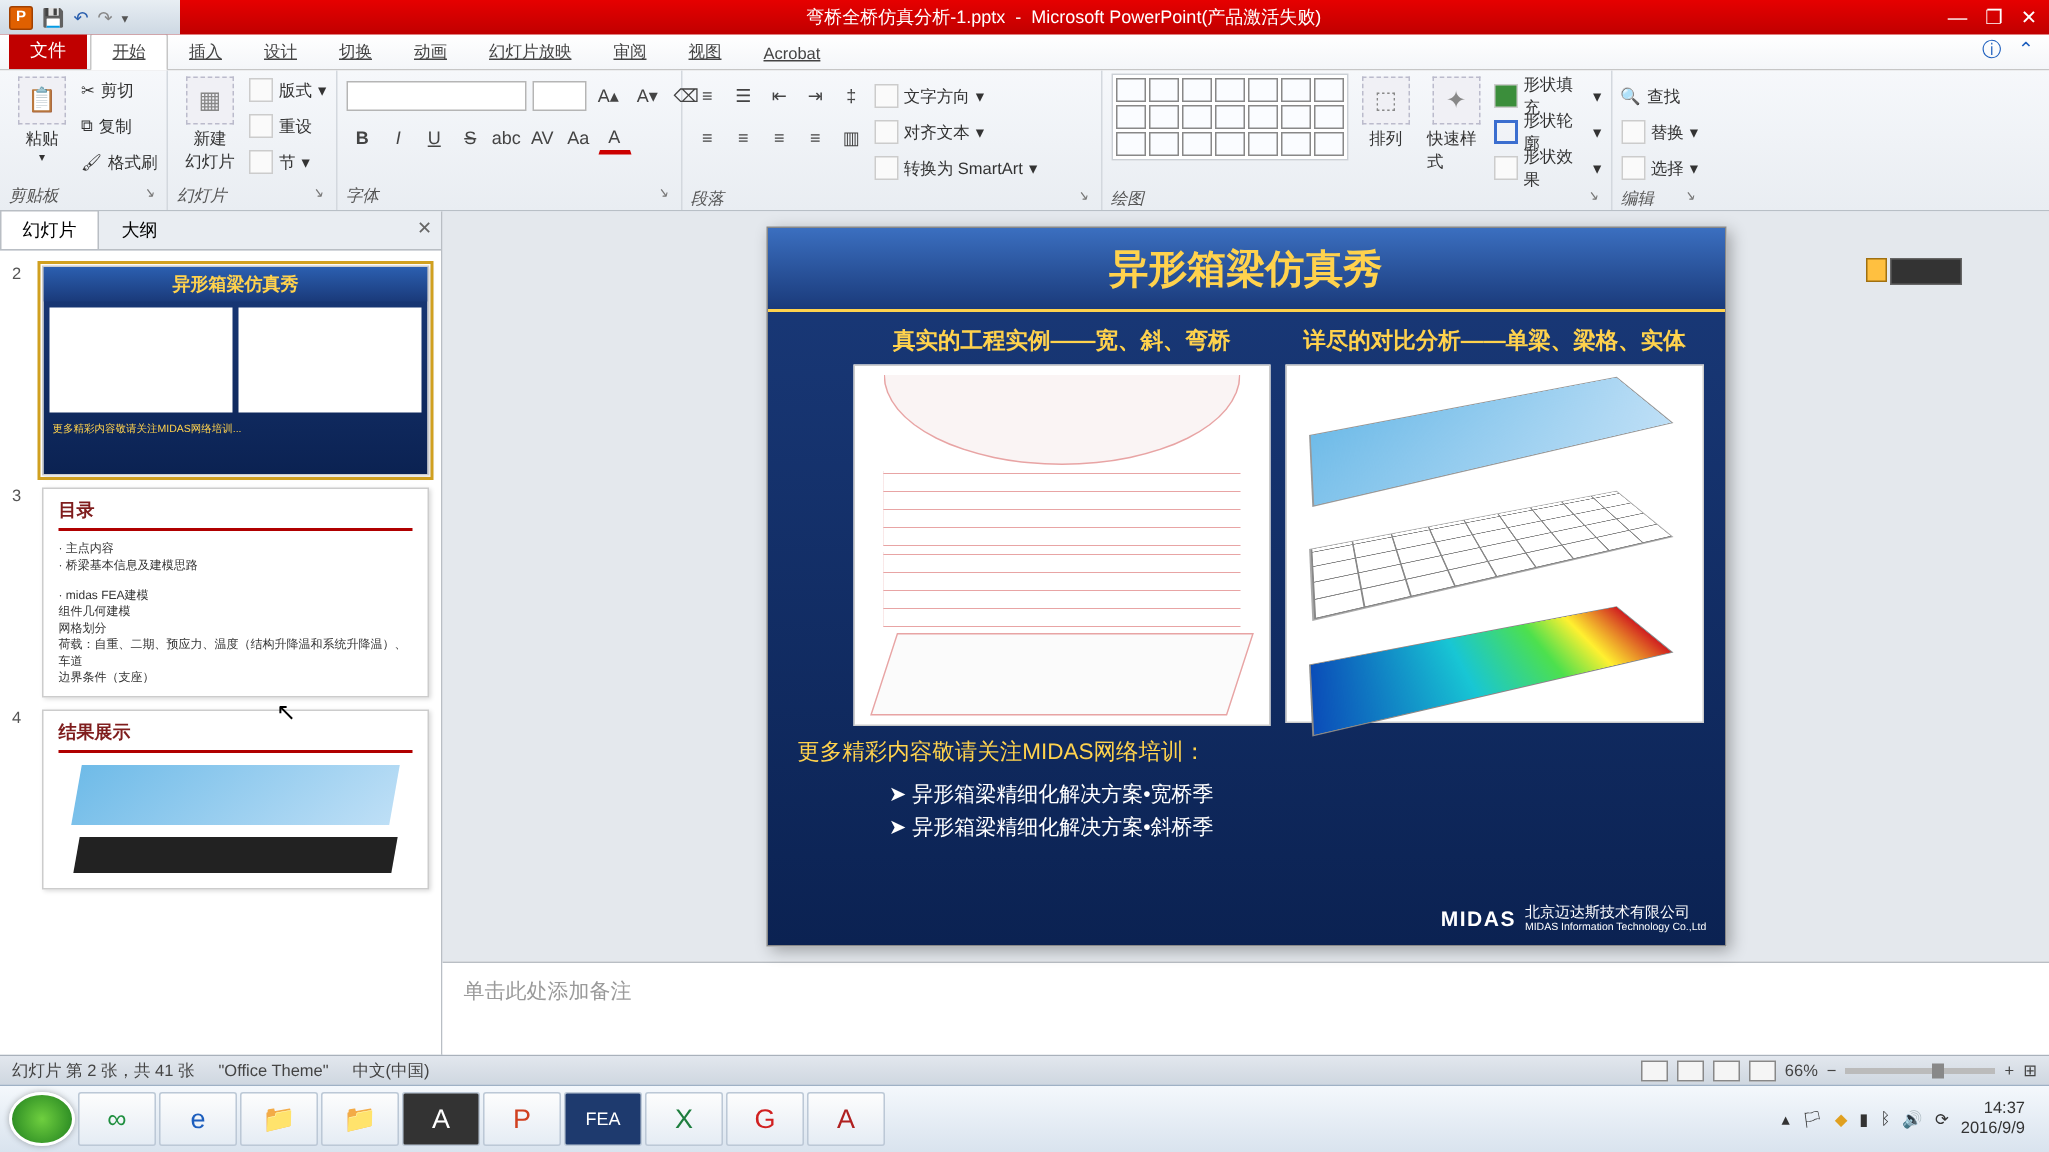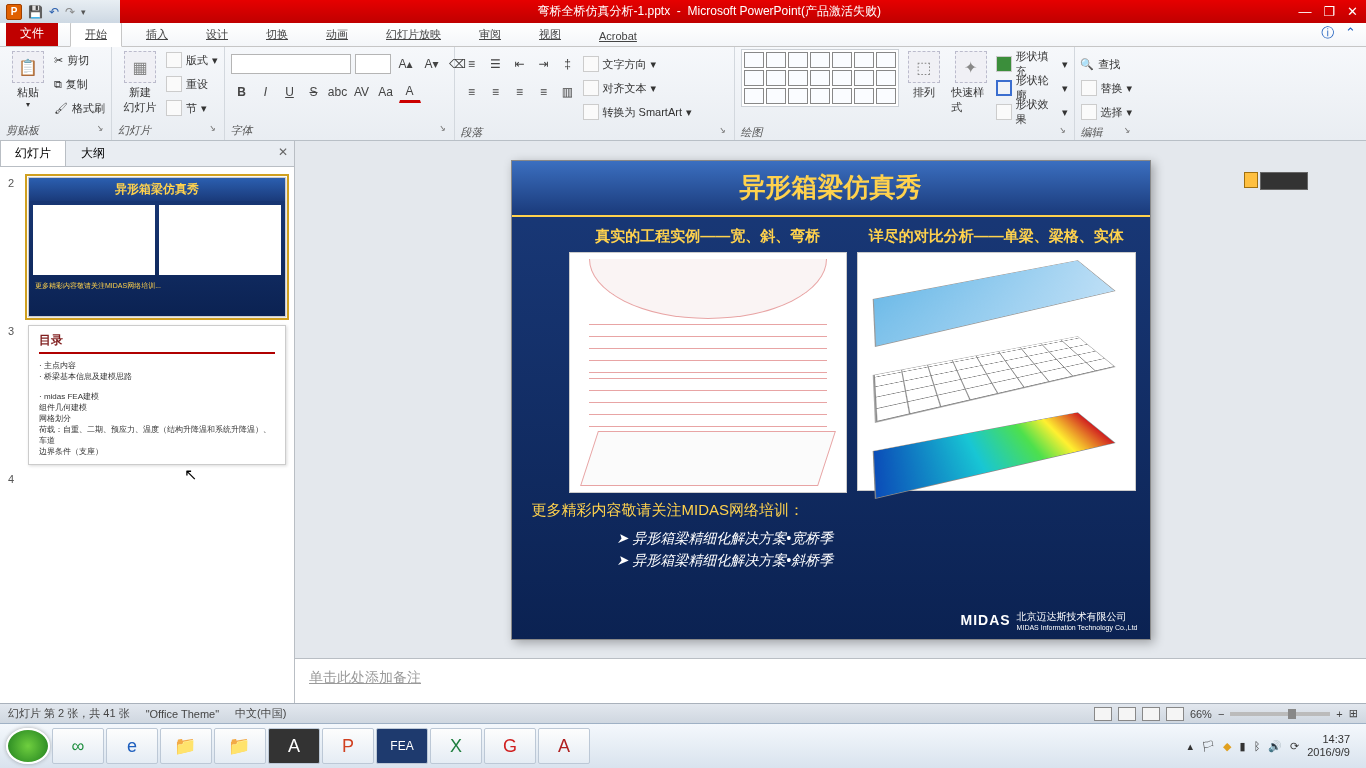--- a/index.html
+++ b/index.html
@@ -4,21 +4,21 @@
 <style>
 * { margin: 0; padding: 0; box-sizing: border-box; font-family: "Microsoft YaHei", Arial, sans-serif; }
 body { width: 1366px; height: 768px; overflow: hidden; background: #fff; font-size: 12px; }
 
 .titlebar { height: 23px; background: linear-gradient(#e60000, #c00000); color: #fff; display: flex; align-items: center; position: relative; }
 .qat { height: 23px; background: linear-gradient(#e8eef3, #cdd8e3); display: flex; align-items: center; padding: 0 6px; gap: 6px; position: absolute; left: 0; top: 0; width: 120px; }
 .qat .pbtn { width: 16px; height: 16px; background: #e06000; border: 1px solid #a04000; color: #fff; display: flex; align-items: center; justify-content: center; font-weight: bold; font-size: 10px; border-radius: 2px; }
 .title-text { flex: 1; text-align: center; font-size: 12px; padding-left: 120px; }
 .win-controls { display: flex; height: 100%; align-items: center; padding-right: 8px; gap: 12px; font-size: 13px; cursor: pointer; }
 
-.ribbon-tabs { height: 24px; background: linear-gradient(#fff, #f4f6f9); display: flex; align-items: flex-end; border-bottom: 1px solid #c6c6c6; padding-left: 6px; gap: 10px; }
+.ribbon-tabs { height: 24px; background: linear-gradient(#fff, #f4f6f9); display: flex; align-items: flex-end; border-bottom: 1px solid #c6c6c6; padding-left: 6px; }
 .file-tab { background: #c00000; color: #fff; padding: 4px 14px; font-size: 12px; margin-right: 2px; border-radius: 2px 2px 0 0; }
 .rtab { padding: 4px 14px; font-size: 11px; color: #444; cursor: pointer; text-decoration: underline; }
 .rtab.active { background: #fff; border: 1px solid #c6c6c6; border-bottom: 1px solid #fff; border-radius: 2px 2px 0 0; margin-bottom: -1px; }
 .help-icon { margin-left: auto; padding: 4px 10px; color: #1e5fbe; font-size: 13px; }
 
 .ribbon { height: 94px; background: linear-gradient(#f6f8fb, #e9edf2); border-bottom: 1px solid #b8bfc6; display: flex; }
 .rgroup { border-right: 1px solid #d3d8de; padding: 2px 6px 0 6px; display: flex; flex-direction: column; }
 .rgroup-body { flex: 1; display: flex; align-items: flex-start; gap: 4px; }
 .rgroup-label { text-align: left; font-size: 11px; color: #555; padding: 2px 0; position: relative; font-style: italic; }
 .rgroup-label::after { content: "↘"; position: absolute; right: 2px; font-size: 9px; color: #777; }
@@ -60,27 +60,27 @@
 .scol { flex: 1; display: flex; flex-direction: column; }
 .scol-h { text-align: center; color: #ffd24d; font-size: 15px; font-weight: bold; padding-bottom: 6px; }
 .scol-img { flex: 1; background: #fff; border: 1px solid #ccc; display: flex; flex-direction: column; align-items: center; justify-content: space-around; padding: 6px; gap: 4px; }
 .fake-arch { width: 90%; height: 60px; border: 1px solid #e8a4a4; border-top: none; border-radius: 0 0 50% 50% / 0 0 100% 100%; background: #faf4f4; }
 .fake-grid { width: 90%; height: 50px; background: repeating-linear-gradient(0deg, #e8a4a4 0, #e8a4a4 1px, #fff 1px, #fff 12px), repeating-linear-gradient(90deg, #e8a4a4 0, #e8a4a4 1px, #fff 1px, #fff 24px); }
 .fake-skew { width: 90%; height: 55px; background: #fbfbfb; border: 1px solid #e8a4a4; transform: skewX(-18deg); }
 .fake-iso { width: 88%; height: 70px; background: linear-gradient(135deg, #6fbbe8, #bedff6); transform: perspective(300px) rotateX(55deg) rotateZ(-20deg); border: 1px solid #999; }
 .fake-iso2 { width: 88%; height: 70px; background: #fff; border: 1px solid #aaa; transform: perspective(300px) rotateX(55deg) rotateZ(-20deg); background-image: repeating-linear-gradient(0deg, #888 0, #888 1px, transparent 1px, transparent 16px), repeating-linear-gradient(90deg, #888 0, #888 1px, transparent 1px, transparent 26px); }
 .fake-heat { width: 88%; height: 70px; background: linear-gradient(90deg, #0b4db8 0%, #18c6d4 40%, #4de04d 65%, #fff030 80%, #d02020 100%); transform: perspective(300px) rotateX(55deg) rotateZ(-20deg); border: 1px solid #888; }
 .slide-foot { padding: 4px 20px 8px 20px; color: #ffd24d; font-size: 15px; font-weight: normal; }
-.slide-bullets { padding: 0 0 0 105px; font-style: italic; }
+.slide-bullets { padding: 0 0 0 81px; }
 .slide-bullets li { color: #fff; font-size: 14px; list-style: none; padding: 2px 0; }
 .slide-bullets li::before { content: "➤ "; color: #fff; }
 .slide-logo { position: absolute; right: 12px; bottom: 8px; color: #fff; font-size: 10px; display: flex; align-items: center; gap: 6px; }
 .slide-logo b { color: #fff; font-size: 14px; letter-spacing: 1px; }
 
-.notes { height: 45px; background: #fff; border-top: 1px solid #b9bec4; padding: 10px 14px; color: #9a9a9a; font-size: 14px; text-decoration: underline; }
+.notes { height: 62px; background: #fff; border-top: 1px solid #b9bec4; padding: 10px 14px; color: #9a9a9a; font-size: 14px; }
 
 .statusbar { height: 20px; background: linear-gradient(#e2e7ee, #cfd7e0); border-top: 1px solid #a9b1bb; display: flex; align-items: center; font-size: 11px; color: #444; padding: 0 8px; gap: 16px; }
 .status-right { margin-left: auto; display: flex; align-items: center; gap: 6px; }
 .vbtn { width: 18px; height: 14px; border: 1px solid #888; background: #f5f5f5; }
 .zoom-slider { width: 100px; height: 4px; background: #bbb; position: relative; }
 .zoom-slider::before { content: ""; position: absolute; left: 58%; top: -3px; width: 8px; height: 10px; background: #888; }
 
 .taskbar { height: 45px; background: linear-gradient(#f4f8fc, #d9e3ee); border-top: 1px solid #9fb1c5; display: flex; align-items: center; padding: 0 6px; gap: 2px; }
 .start { width: 44px; height: 36px; background: radial-gradient(circle, #6fcf3f, #1e7e1e); border-radius: 50%; border: 2px solid #fff; box-shadow: 0 0 4px rgba(0,0,0,0.3); }
 .tbtn { width: 52px; height: 36px; border: 1px solid #bcc8d6; background: linear-gradient(#fdfdfd, #e5ecf4); border-radius: 2px; display: flex; align-items: center; justify-content: center; font-size: 18px; }
@@ -319,20 +319,26 @@
           <div>  边界条件（支座）</div><br>
           
           
           
           
           
         </div>
       </div>
       <div class="thumb-item">
         <div class="thumb-num">4</div>
+        <div class="thumb white" style="height:120px">
+          <div class="wt-hdr">结果展示</div>
+          <div class="wt-bar"></div>
+          <div style="width:90%;height:40px;background:linear-gradient(135deg,#6fbbe8,#bedff6);margin:8px auto;transform:skewX(-10deg)"></div>
+          <div style="width:90%;height:24px;background:#222;margin:4px auto;transform:skewX(-10deg)"></div>
+        </div>
       </div>
     </div>
   </div>
 
   <div class="slide-area">
     <div class="slide-canvas">
       <div class="slide">
         <div class="slide-title">异形箱梁仿真秀</div>
         <div class="slide-cols">
           <div class="scol">

